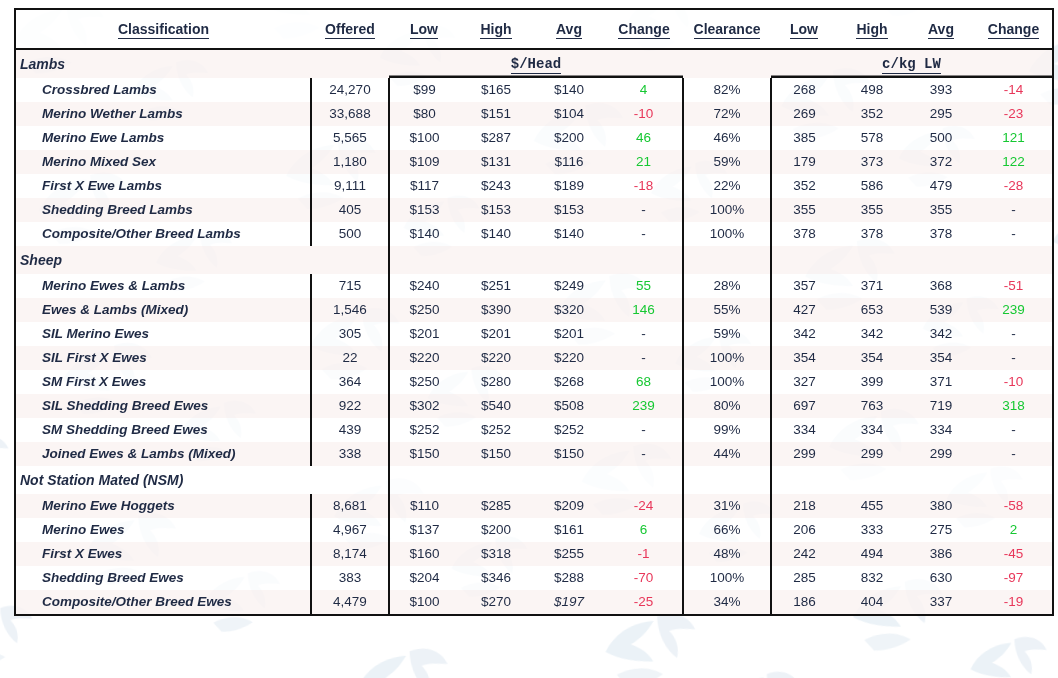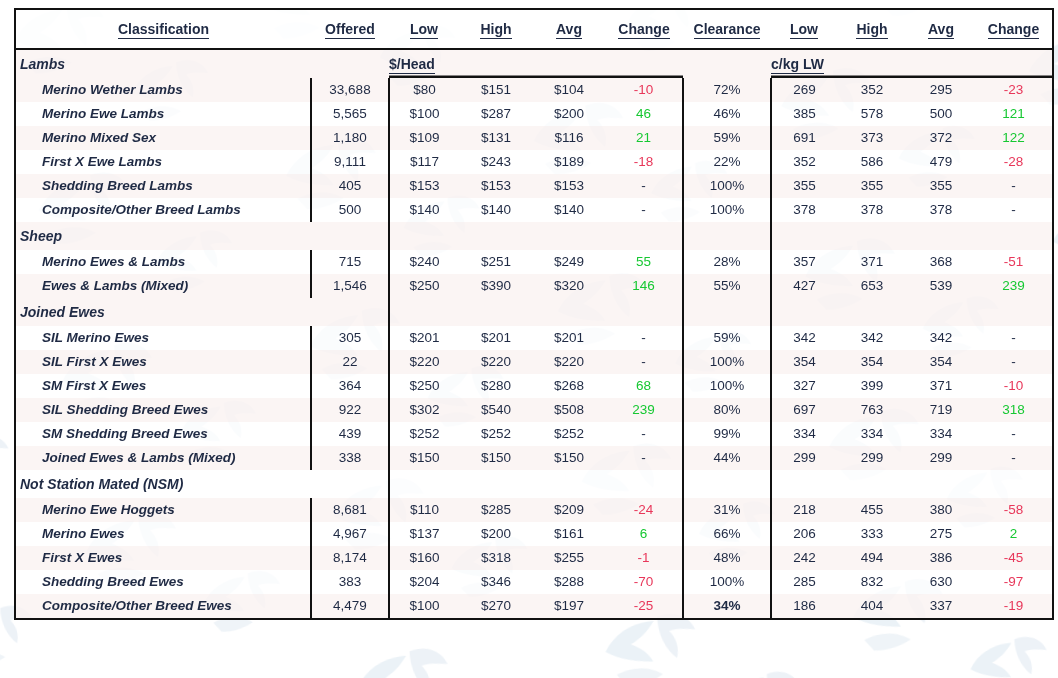--- a/index.html
+++ b/index.html
@@ -82,21 +82,23 @@
     font-size: 14px;
     background: #ffffff;
   }
   tr.units td.secname {
     font-style: italic;
     font-weight: bold;
     padding-left: 4px;
     text-align: left;
   }
   tr.units td.unitlabel {
+    text-align: center;
     font-style: normal;
+    font-family: Liberation Mono, monospace;
   }
   tr.units td.unitlabel span.hl {
     border-bottom: 1.5px solid #1f2a44;
     padding-bottom: 1px;
   }
 
   
   td.rule-under { box-shadow: inset 0 -2.5px 0 0 #111111; }
 
   
@@ -186,20 +188,33 @@
     </thead>
 
     <tbody id="tbody">
         <tr class="units odd">
           <td class="secname frame-left">Lambs</td>
           <td></td>
           <td colspan="4" class="unitlabel rule-under"><span class="hl">$/Head</span></td>
           <td></td>
           <td colspan="4" class="unitlabel rule-under frame-right"><span class="hl">c/kg LW</span></td>
         </tr>
+        <tr class="even">
+          <td class="name lvl2 frame-left">Crossbred Lambs</td>
+          <td class="num sep-left">24,270</td>
+          <td class="num sep-left">$99</td>
+          <td class="num ">$165</td>
+          <td class="num ">$140</td>
+          <td class="num pos">4</td>
+          <td class="num sep-left">82%</td>
+          <td class="num sep-left">268</td>
+          <td class="num ">498</td>
+          <td class="num ">393</td>
+          <td class="num neg frame-right">-14</td>
+        </tr>
         <tr class="odd">
           <td class="name lvl2 frame-left">Merino Wether Lambs</td>
           <td class="num sep-left">33,688</td>
           <td class="num sep-left">$80</td>
           <td class="num ">$151</td>
           <td class="num ">$104</td>
           <td class="num neg">-10</td>
           <td class="num sep-left">72%</td>
           <td class="num sep-left">269</td>
           <td class="num ">352</td>
@@ -220,21 +235,21 @@
           <td class="num pos frame-right">121</td>
         </tr>
         <tr class="odd">
           <td class="name lvl2 frame-left">Merino Mixed Sex</td>
           <td class="num sep-left">1,180</td>
           <td class="num sep-left">$109</td>
           <td class="num ">$131</td>
           <td class="num ">$116</td>
           <td class="num pos">21</td>
           <td class="num sep-left">59%</td>
-          <td class="num sep-left">691</td>
+          <td class="num sep-left">179</td>
           <td class="num ">373</td>
           <td class="num ">372</td>
           <td class="num pos frame-right">122</td>
         </tr>
         <tr class="even">
           <td class="name lvl2 frame-left">First X Ewe Lambs</td>
           <td class="num sep-left">9,111</td>
           <td class="num sep-left">$117</td>
           <td class="num ">$243</td>
           <td class="num ">$189</td>
@@ -303,33 +318,20 @@
           <td class="num sep-left">$250</td>
           <td class="num ">$390</td>
           <td class="num ">$320</td>
           <td class="num pos">146</td>
           <td class="num sep-left">55%</td>
           <td class="num sep-left">427</td>
           <td class="num ">653</td>
           <td class="num ">539</td>
           <td class="num pos frame-right">239</td>
         </tr>
-        <tr class="units odd">
-          <td class="secname frame-left">Joined Ewes</td>
-          <td></td>
-          <td class="sep-left"></td>
-          <td></td>
-          <td></td>
-          <td></td>
-          <td class="sep-left"></td>
-          <td class="sep-left"></td>
-          <td></td>
-          <td></td>
-          <td class="frame-right"></td>
-        </tr>
         <tr class="even">
           <td class="name lvl2 frame-left">SIL Merino Ewes</td>
           <td class="num sep-left">305</td>
           <td class="num sep-left">$201</td>
           <td class="num ">$201</td>
           <td class="num ">$201</td>
           <td class="num dash">-</td>
           <td class="num sep-left">59%</td>
           <td class="num sep-left">342</td>
           <td class="num ">342</td>
@@ -464,23 +466,23 @@
           <td class="num sep-left">285</td>
           <td class="num ">832</td>
           <td class="num ">630</td>
           <td class="num neg frame-right">-97</td>
         </tr>
         <tr class="odd">
           <td class="name lvl2 frame-left" style="border-bottom: 2.5px solid rgb(17, 17, 17);">Composite/Other Breed Ewes</td>
           <td class="num sep-left" style="border-bottom: 2.5px solid rgb(17, 17, 17);">4,479</td>
           <td class="num sep-left" style="border-bottom: 2.5px solid rgb(17, 17, 17);">$100</td>
           <td class="num " style="border-bottom: 2.5px solid rgb(17, 17, 17);">$270</td>
-          <td class="num " style="border-bottom: 2.5px solid rgb(17, 17, 17);">$197</td>
+          <td class="num " style="border-bottom: 2.5px solid rgb(17, 17, 17); font-style: italic;">$197</td>
           <td class="num neg" style="border-bottom: 2.5px solid rgb(17, 17, 17);">-25</td>
-          <td class="num sep-left" style="border-bottom: 2.5px solid rgb(17, 17, 17); font-weight: bold;">34%</td>
+          <td class="num sep-left" style="border-bottom: 2.5px solid rgb(17, 17, 17);">34%</td>
           <td class="num sep-left" style="border-bottom: 2.5px solid rgb(17, 17, 17);">186</td>
           <td class="num " style="border-bottom: 2.5px solid rgb(17, 17, 17);">404</td>
           <td class="num " style="border-bottom: 2.5px solid rgb(17, 17, 17);">337</td>
           <td class="num neg frame-right" style="border-bottom: 2.5px solid rgb(17, 17, 17);">-19</td>
         </tr>
       </tbody>
   </table>
 </div>
 
 </body></html>

